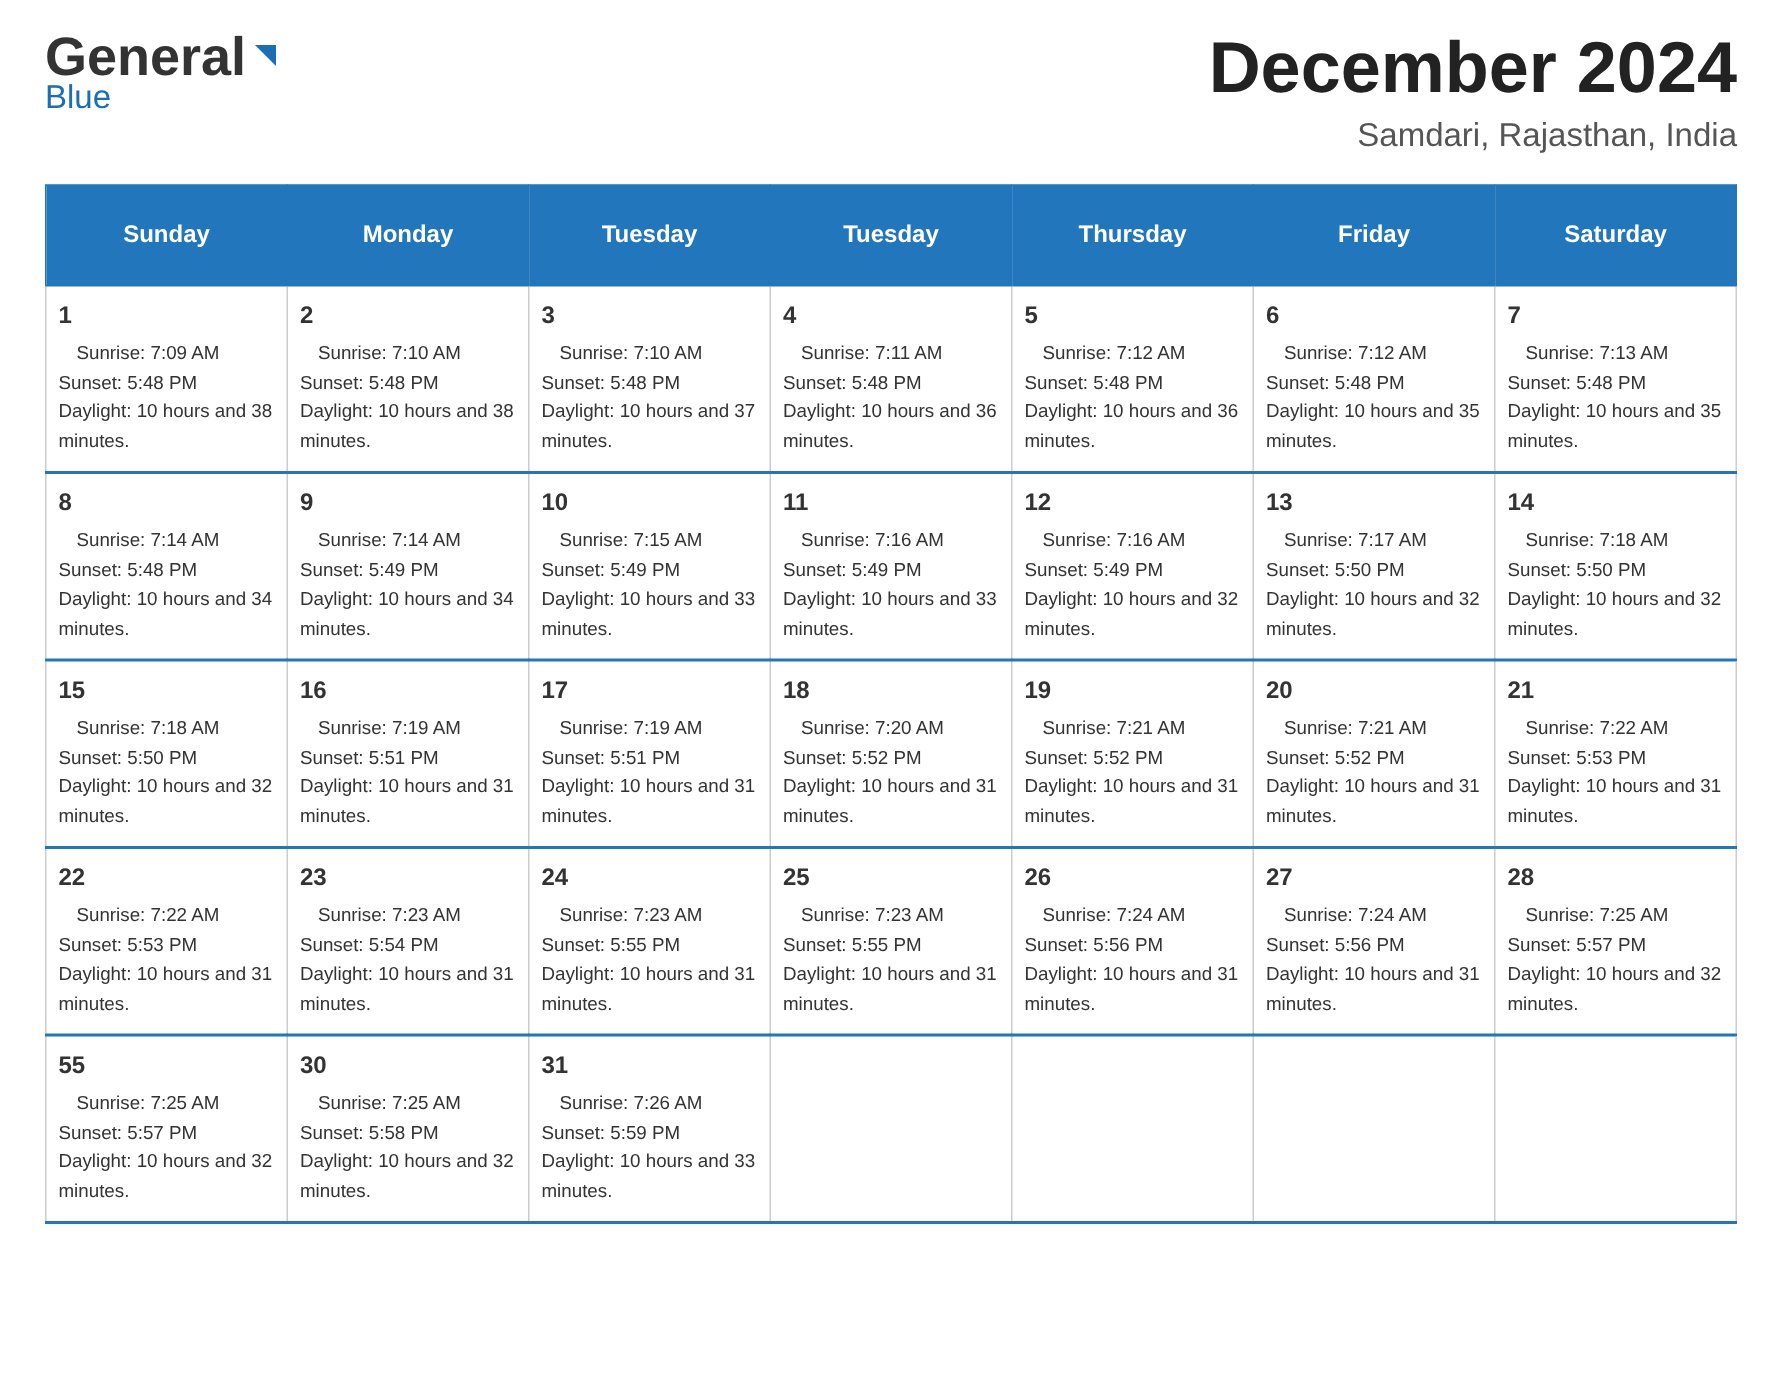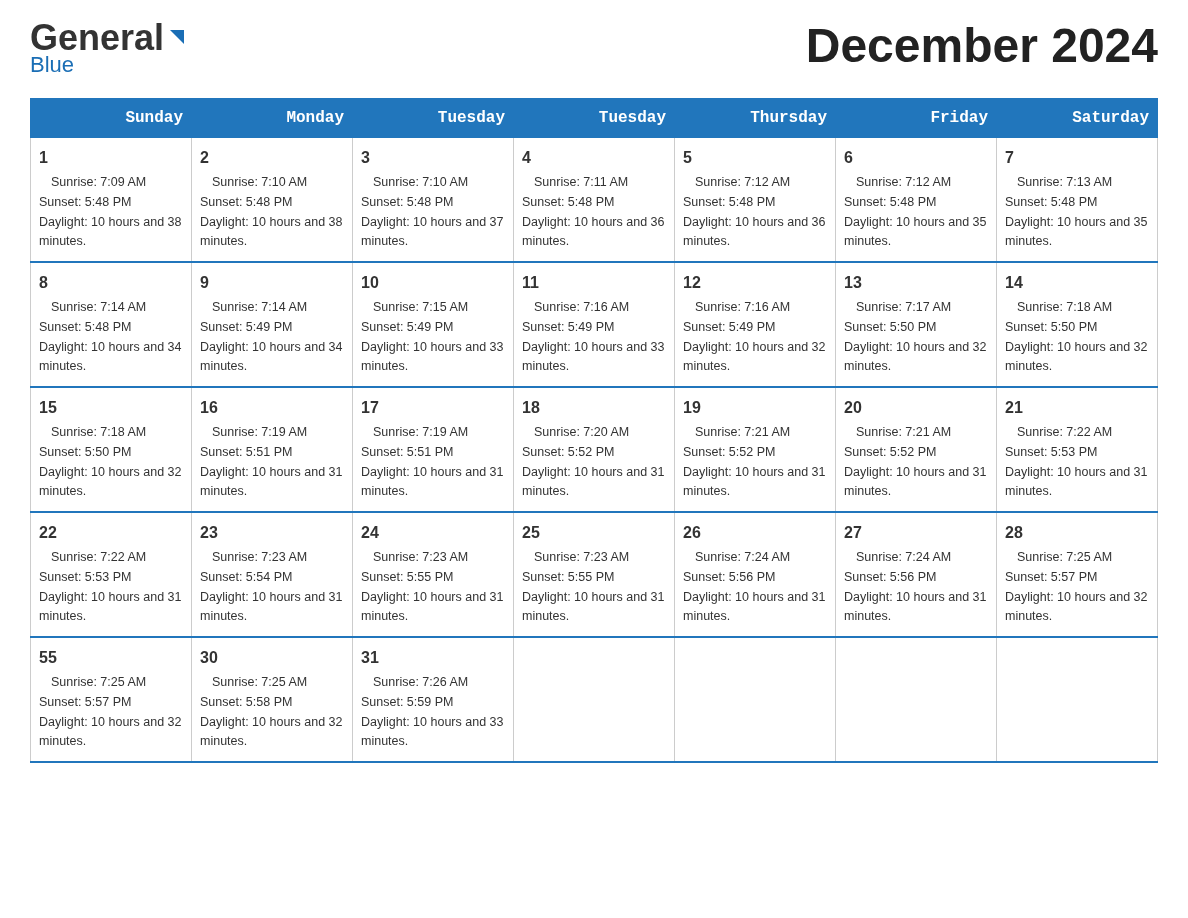--- a/index.html
+++ b/index.html
@@ -49,26 +49,25 @@
       margin-top: 4px;
     }
     table {
       width: 100%;
       border-collapse: collapse;
       table-layout: fixed;
     }
     thead tr th {
       background-color: #2176bc;
       color: #fff;
-      padding: 10px 8px;
+      padding: 24px 8px;
       font-size: 16px;
       font-weight: 600;
-      text-align: right;
+      text-align: center;
       border: 1px solid #2176bc;
-      font-family: Liberation Mono, monospace;
     }
     tbody tr td {
       vertical-align: top;
       padding: 8px 8px 10px 8px;
       border: 1px solid #ccc;
       font-size: 13px;
       color: #333;
       line-height: 1.5;
       height: 100px;
     }
@@ -98,20 +97,21 @@
     <div style="display:flex; align-items:center;">
       <span class="logo-text">General</span>
       <svg width="22" height="22" viewBox="0 0 22 22" style="margin-left:2px; margin-top:-2px;">
         <polygon points="4,4 18,4 18,18" fill="#1a6eb5"></polygon>
       </svg>
     </div>
     <div class="logo-blue-line">Blue</div>
   </div>
   <div class="title-block">
     <div class="month-title">December 2024</div>
+    <div class="location-title">Samdari, Rajasthan, India</div>
   </div>
 </div>
 
 <table>
   <thead>
     <tr>
       <th>Sunday</th>
       <th>Monday</th>
       <th>Tuesday</th>
       <th>Tuesday</th>

